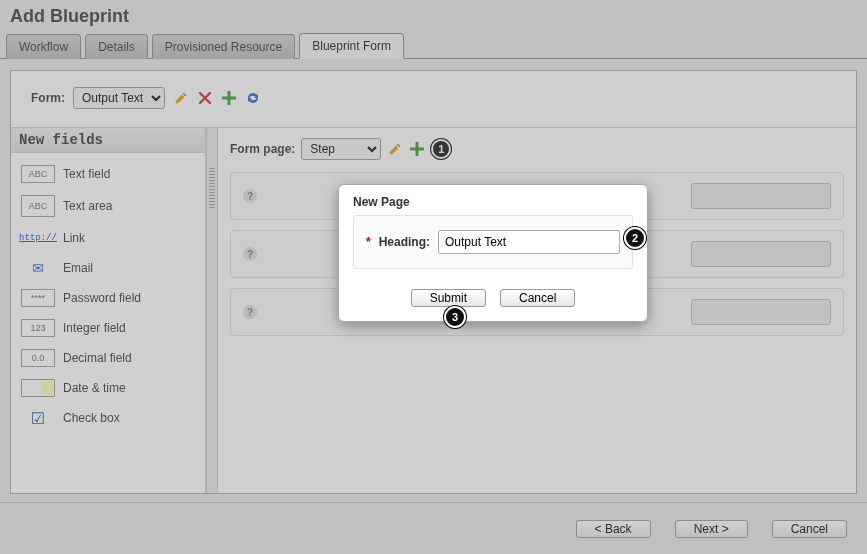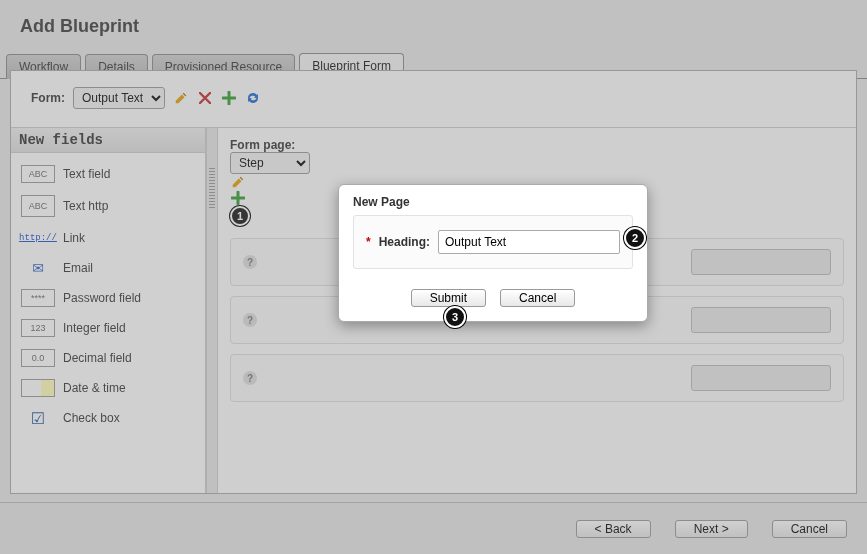--- a/index.html
+++ b/index.html
@@ -13,21 +13,21 @@
     overflow: hidden;
     position: relative;
   }
   .overlay-dim {
     position: absolute; left:0; top:0; right:0; bottom:0;
     background: rgba(120,120,120,0.35);
     z-index: 50;
     pointer-events: none;
   }
   h1.page-title {
-    margin: 10px;
+    margin: 0;
     padding: 6px 10px 4px 10px;
     font-size: 18px;
     font-weight: bold;
     color: #3a3a3a;
   }
   .tabs {
     display: flex;
     gap: 4px;
     padding: 0 6px;
     border-bottom: 1px solid #888;
@@ -141,24 +141,24 @@
     background: repeating-linear-gradient(#999,#999 1px,#e6e6e6 1px,#e6e6e6 3px);
   }
 
   .right-panel {
     flex: 1;
     padding: 10px 12px;
     position: relative;
   }
   .formpage-row {
     display: flex;
-    align-items: flex-start;
+    align-items: center;
+    gap: 6px;
     font-weight: bold;
     margin-bottom: 12px;
-    flex-direction: column;
   }
   .badge-circle {
     width: 20px; height: 20px;
     border-radius: 50%;
     background: #111;
     color: #fff;
     display: inline-flex;
     align-items: center;
     justify-content: center;
     font-weight: bold;
@@ -319,21 +319,21 @@
     <div class="left-panel">
       <div class="left-header">New fields</div>
       <div class="field-list">
 
         <div class="field-item">
           <div class="field-box">ABC</div>
           <span>Text field</span>
         </div>
         <div class="field-item">
           <div class="field-box" style="height:22px">ABC</div>
-          <span>Text http</span>
+          <span>Text area</span>
         </div>
         <div class="field-item">
           <div class="field-box field-link-box">http://</div>
           <span>Link</span>
         </div>
         <div class="field-item">
           <div class="field-box field-email-box" style="font-size:14px;color:#2a5cc9">✉</div>
           <span>Email</span>
         </div>
         <div class="field-item">

